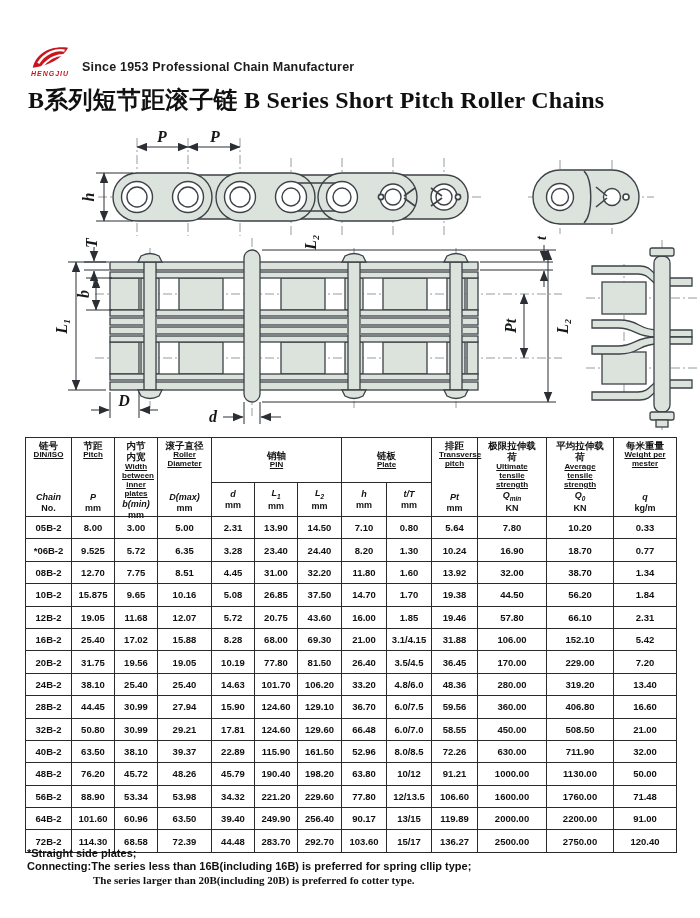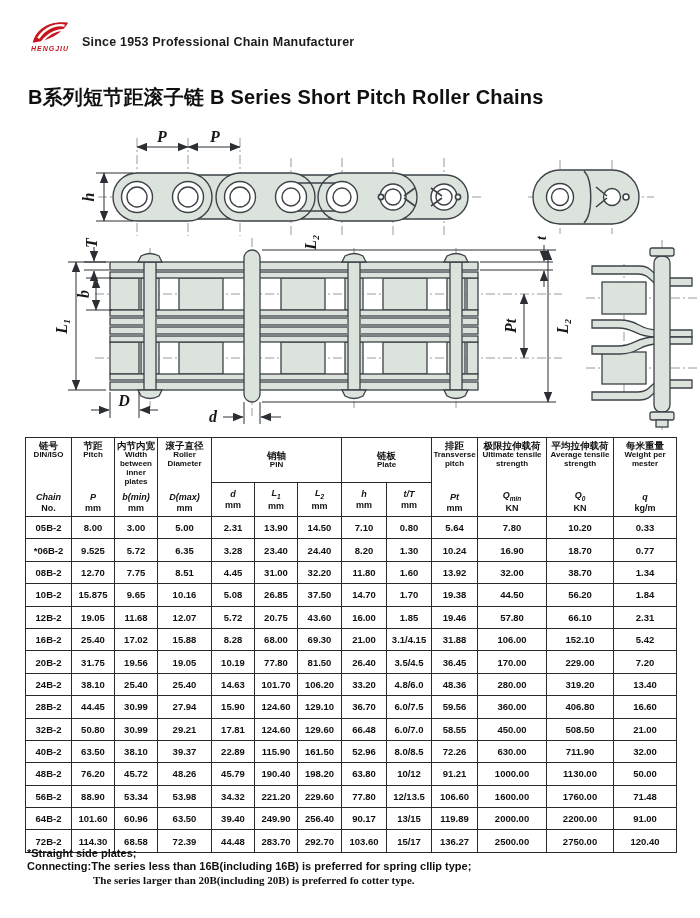--- a/index.html
+++ b/index.html
@@ -1,37 +1,37 @@
 <!DOCTYPE html>
 <html><head>
 <meta charset="utf-8">
 <style>
   html,body{margin:0;padding:0;background:#fff;}
   .page{position:relative;width:700px;height:918px;background:#fff;overflow:hidden;
         font-family:"Liberation Sans",sans-serif;color:#111;}
   
-  .brand{position:absolute;top:18px;left:28px;display:flex;align-items:flex-end;text-align:center;}
+  .brand{position:absolute;top:43px;left:28px;display:flex;align-items:flex-end;text-align:center;}
   .logo-box{display:flex;flex-direction:column;align-items:center;width:44px;}
   .logo-name{font-size:7px;font-weight:bold;font-style:italic;color:#c8161e;letter-spacing:1px;margin-top:1px;}
   .tagline{font-size:12.5px;font-weight:bold;color:#1c1c1c;margin-left:10px;margin-bottom:3px;letter-spacing:.2px;}
   
-  .title{position:absolute;top:84px;left:28px;font-size:20px;font-weight:bold;color:#101010;letter-spacing:.2px;}
+  .title{position:absolute;top:84px;left:28px;font-size:24px;font-weight:bold;color:#101010;letter-spacing:.2px;font-family:Liberation Serif, serif;}
   
   .diagram{position:absolute;top:130px;left:0;}
   .dim-t{font:italic bold 16px "Liberation Serif",serif;fill:#15181a;}
   .dim-s{font:italic bold 14px "Liberation Serif",serif;fill:#15181a;}
   
   .tbl-wrap{position:absolute;top:437px;left:25px;}
   table.spec{border-collapse:collapse;table-layout:fixed;width:651px;border:1.5px solid #1d1d1d;}
   table.spec th,table.spec td{border:1px solid #2a2a2a;padding:0 1px;text-align:center;vertical-align:middle;}
   table.spec th{font-weight:bold;}
   .h-tall{height:78px;vertical-align:middle;padding:0;}
-  .h-tall .stack{display:flex;flex-direction:column;justify-content:space-between;height:74px;padding:2px 0;}
+  .h-tall .stack{display:flex;flex-direction:column;justify-content:space-between;height:74px;padding:2px 6px;}
   .cn{font-size:9.5px;line-height:1.2;}
-  .en{font-size:8px;line-height:1.12;font-weight:bold;}
+  .en{font-size:8px;line-height:1.12;font-weight:bold;text-decoration:underline;}
   .sym{font-size:9px;line-height:1.25;font-style:italic;}
   .unit{font-size:9px;line-height:1.2;}
   .grp{height:43px;}
   .sub-row th{height:32px;}
   sub{font-size:6.5px;}
   table.spec td{font-size:9.5px;font-weight:bold;height:21.4px;color:#101010;}
   
   .notes{position:absolute;top:847px;left:27px;font-size:11px;font-weight:bold;color:#101010;line-height:1.22;}
   .notes .n3{margin-left:66px;font-family:Liberation Serif, serif;}
 </style>

